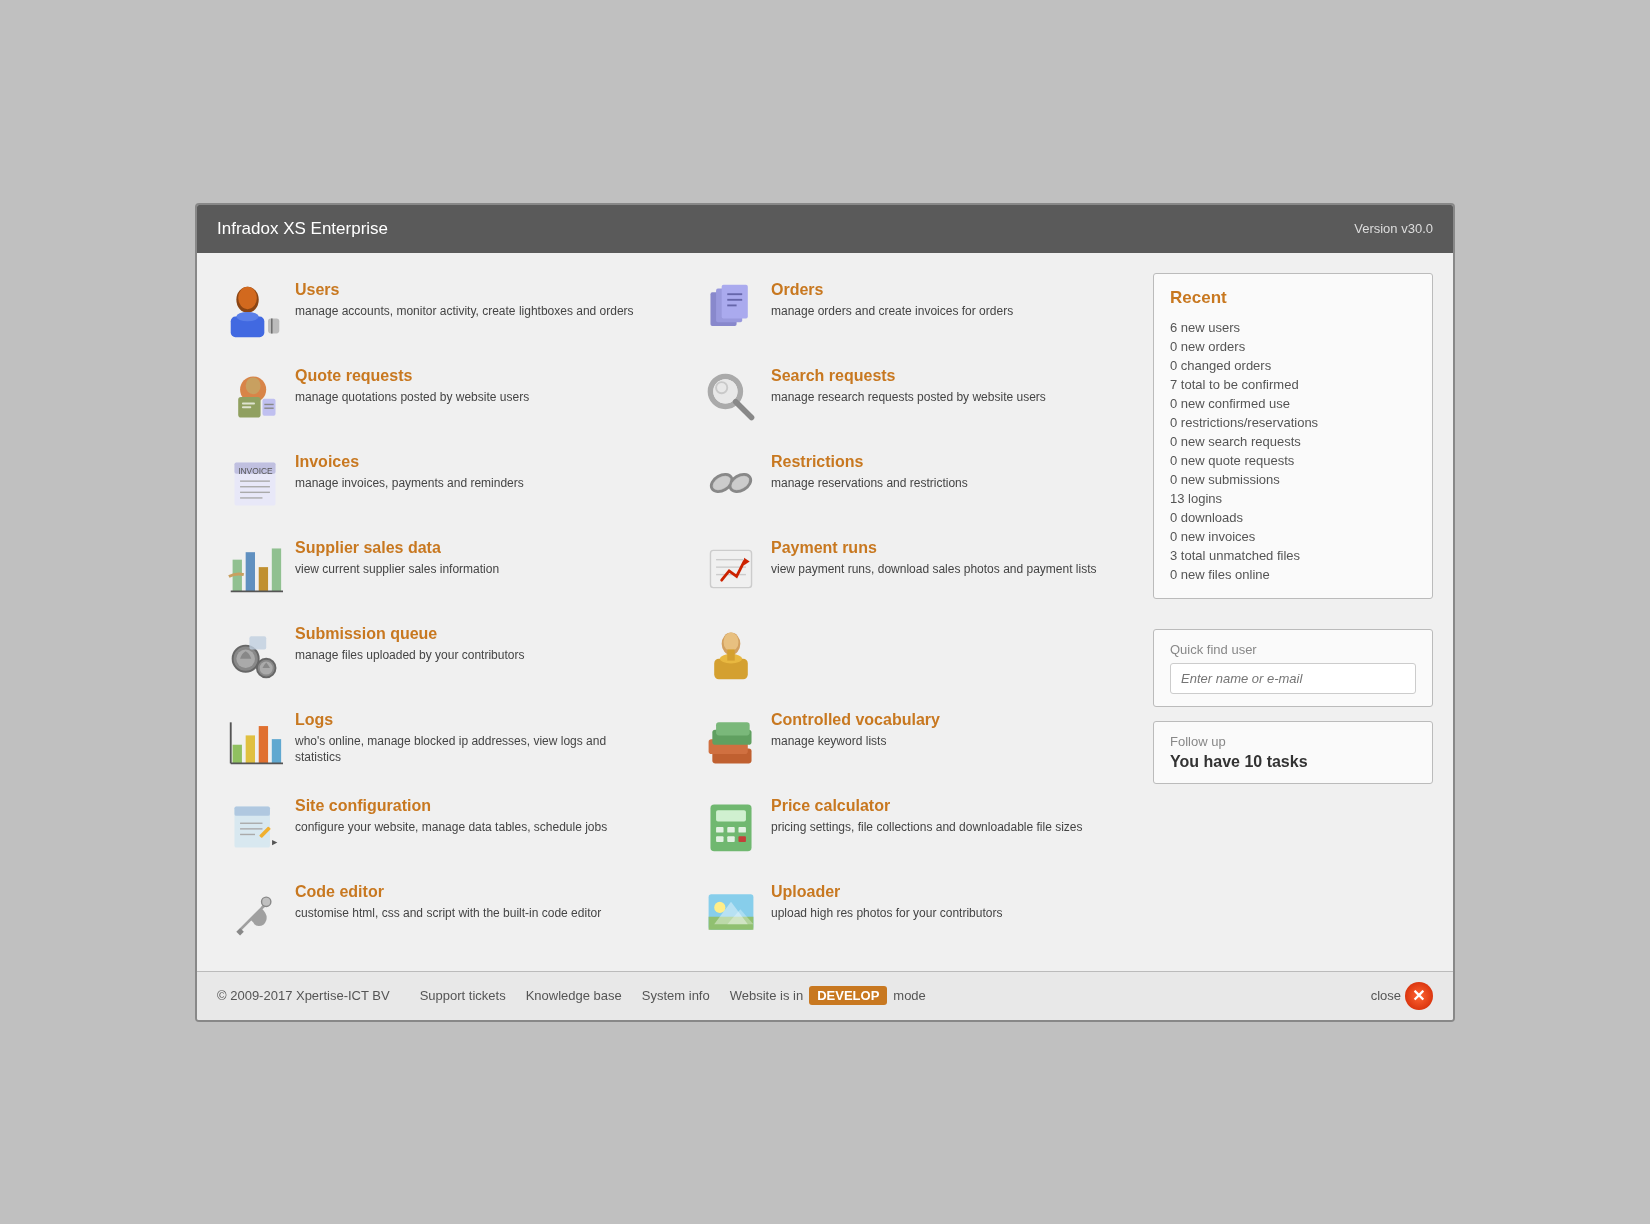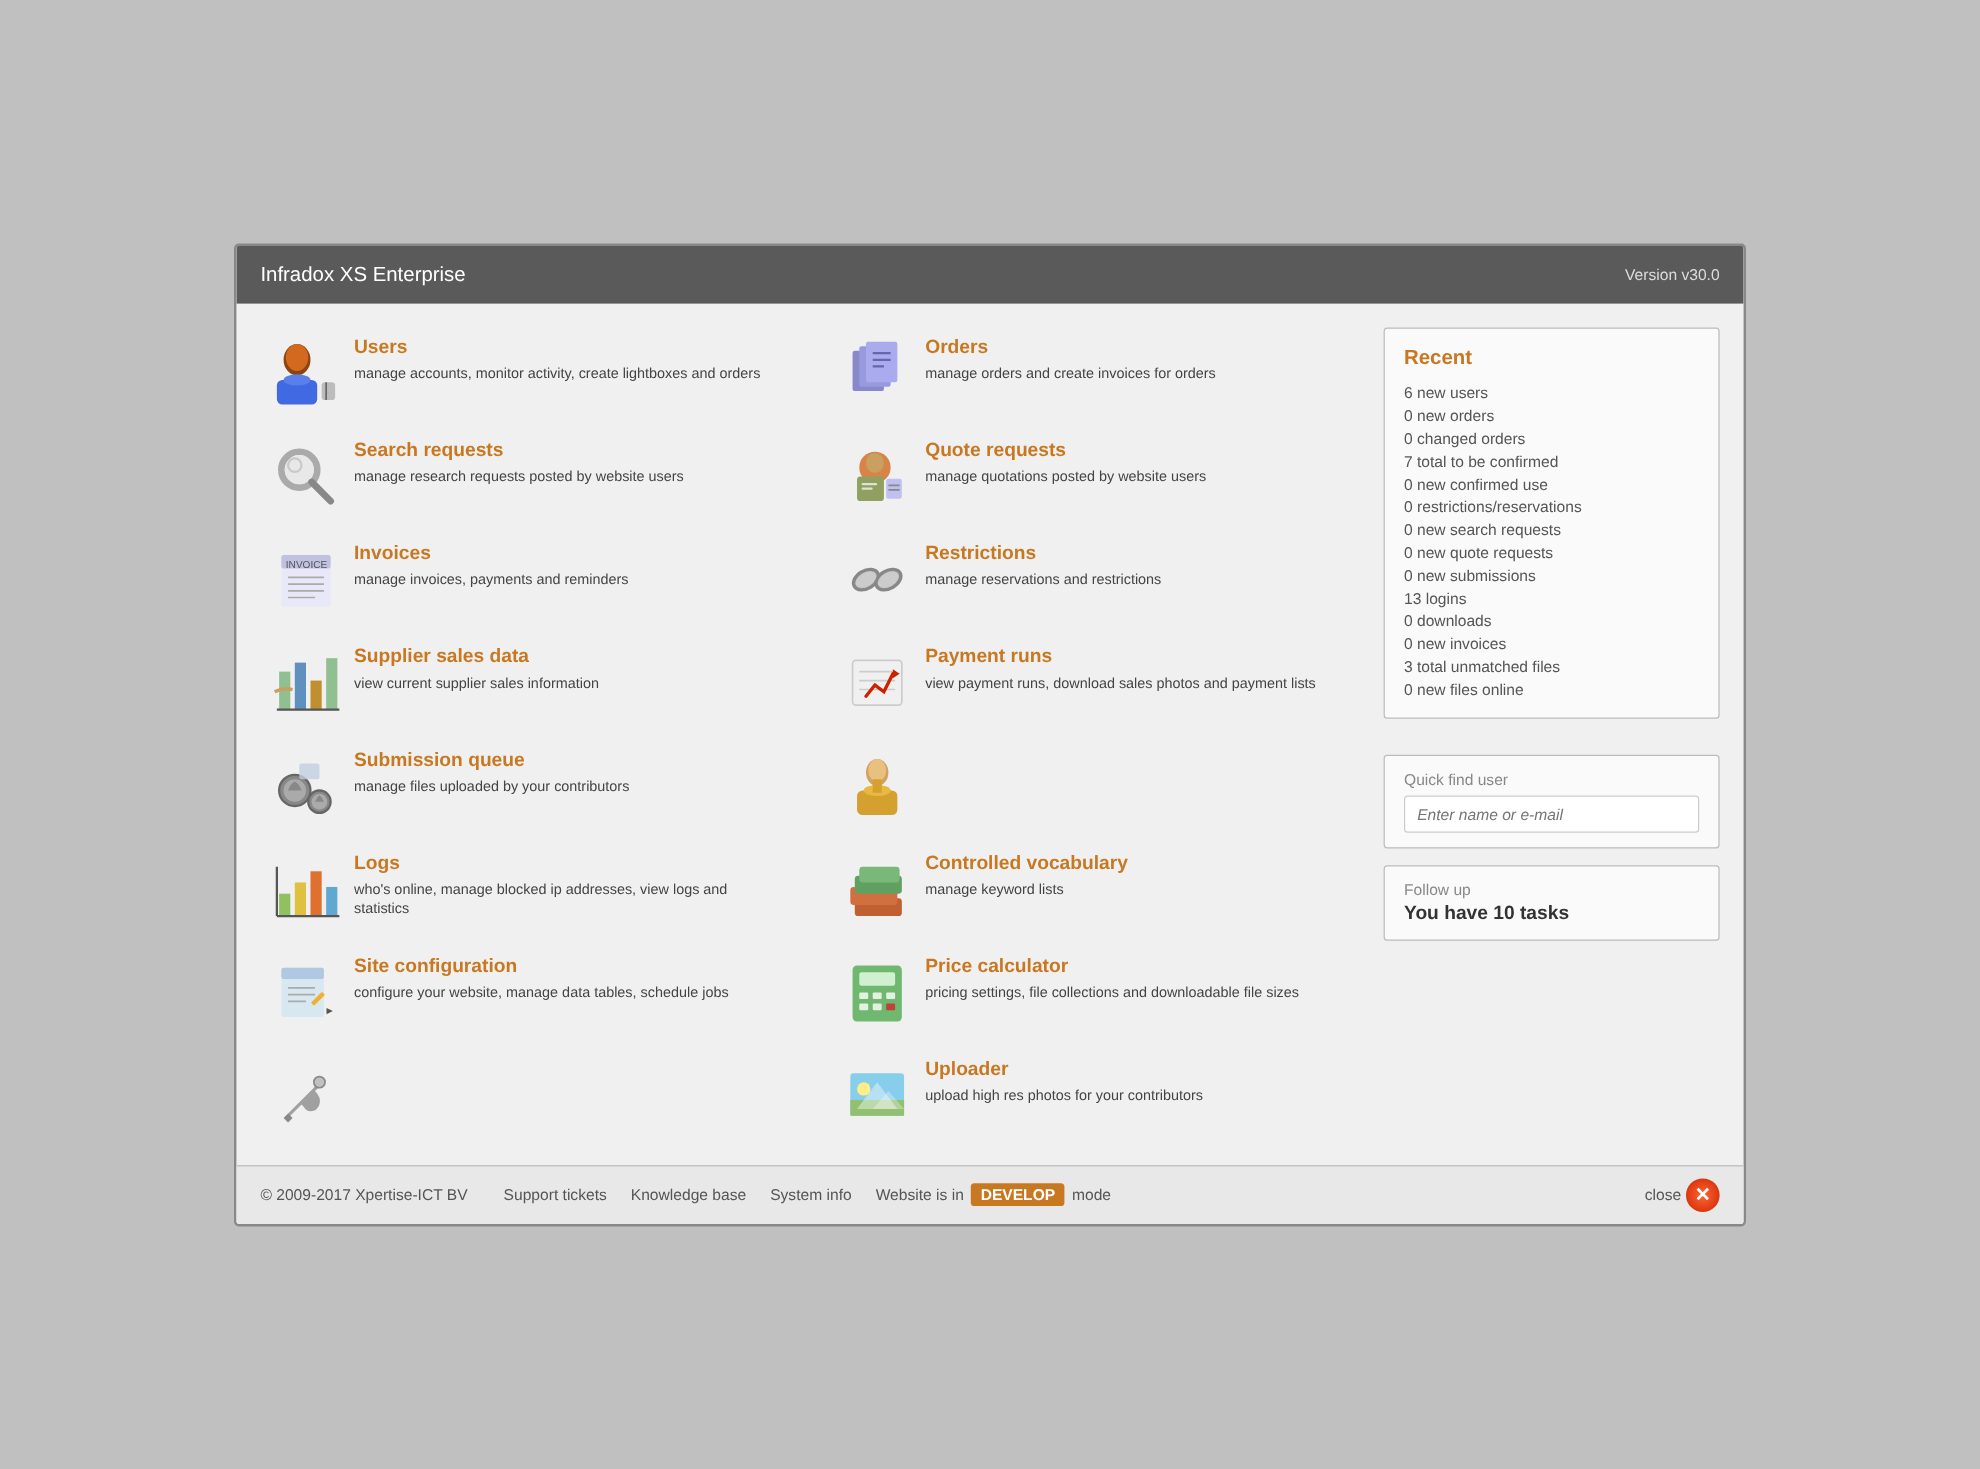--- a/index.html
+++ b/index.html
@@ -240,54 +240,54 @@
         </div>
         <div class="menu-text">
           <div class="menu-title">Orders</div>
           <div class="menu-desc">manage orders and create invoices for orders</div>
         </div>
       </div>
 
       <div class="menu-item">
         <div class="menu-icon">
           <svg class="svg-icon" viewBox="0 0 60 60" xmlns="http://www.w3.org/2000/svg">
-            <circle cx="24" cy="24" r="16" fill="none" stroke="#aaa" stroke-width="6"></circle>
-            <circle cx="24" cy="24" r="13" fill="#e8e8e8"></circle>
-            <line x1="35" y1="35" x2="52" y2="52" stroke="#888" stroke-width="6" stroke-linecap="round"></line>
-            <circle cx="20" cy="20" r="6" fill="none" stroke="#aaa" stroke-width="2" opacity="0.5"></circle>
-          </svg>
-        </div>
-        <div class="menu-text">
-          <div class="menu-title">Search requests</div>
-          <div class="menu-desc">manage research requests posted by website users</div>
-        </div>
-      </div>
-
-      <div class="menu-item">
-        <div class="menu-icon">
-          <svg class="svg-icon" viewBox="0 0 60 60" xmlns="http://www.w3.org/2000/svg">
             <circle cx="28" cy="22" r="14" fill="#D2691E" opacity="0.8"></circle>
             <ellipse cx="28" cy="18" rx="8" ry="9" fill="#c8a060"></ellipse>
             <rect x="12" y="30" width="24" height="22" rx="3" fill="#90a060"></rect>
             <rect x="16" y="36" width="14" height="2" rx="1" fill="#fff" opacity="0.7"></rect>
             <rect x="16" y="40" width="10" height="2" rx="1" fill="#fff" opacity="0.7"></rect>
             <rect x="38" y="32" width="14" height="18" rx="2" fill="#c0c0f0"></rect>
             <line x1="40" y1="38" x2="50" y2="38" stroke="#888" stroke-width="1.5"></line>
             <line x1="40" y1="42" x2="50" y2="42" stroke="#888" stroke-width="1.5"></line>
           </svg>
         </div>
         <div class="menu-text">
           <div class="menu-title">Quote requests</div>
           <div class="menu-desc">manage quotations posted by website users</div>
         </div>
       </div>
 
       <div class="menu-item">
         <div class="menu-icon">
           <svg class="svg-icon" viewBox="0 0 60 60" xmlns="http://www.w3.org/2000/svg">
+            <circle cx="24" cy="24" r="16" fill="none" stroke="#aaa" stroke-width="6"></circle>
+            <circle cx="24" cy="24" r="13" fill="#e8e8e8"></circle>
+            <line x1="35" y1="35" x2="52" y2="52" stroke="#888" stroke-width="6" stroke-linecap="round"></line>
+            <circle cx="20" cy="20" r="6" fill="none" stroke="#aaa" stroke-width="2" opacity="0.5"></circle>
+          </svg>
+        </div>
+        <div class="menu-text">
+          <div class="menu-title">Search requests</div>
+          <div class="menu-desc">manage research requests posted by website users</div>
+        </div>
+      </div>
+
+      <div class="menu-item">
+        <div class="menu-icon">
+          <svg class="svg-icon" viewBox="0 0 60 60" xmlns="http://www.w3.org/2000/svg">
             <rect x="8" y="8" width="44" height="46" rx="2" fill="#e8e8f8"></rect>
             <rect x="8" y="8" width="44" height="12" rx="2" fill="#c0c0e0"></rect>
             <text x="12" y="20" font-size="9" fill="#555" font-family="Arial">INVOICE</text>
             <line x1="14" y1="28" x2="46" y2="28" stroke="#aaa" stroke-width="1.5"></line>
             <line x1="14" y1="34" x2="46" y2="34" stroke="#aaa" stroke-width="1.5"></line>
             <line x1="14" y1="40" x2="46" y2="40" stroke="#aaa" stroke-width="1.5"></line>
             <line x1="14" y1="46" x2="38" y2="46" stroke="#aaa" stroke-width="1.5"></line>
           </svg>
         </div>
         <div class="menu-text">
@@ -449,20 +449,24 @@
       </div>
 
       <div class="menu-item">
         <div class="menu-icon">
           <svg class="svg-icon" viewBox="0 0 60 60" xmlns="http://www.w3.org/2000/svg">
 
             <path d="M14 46 L36 24 Q42 16 46 18 Q44 22 40 24 L38 26 Q44 32 42 38 Q40 44 34 44 Q30 44 28 40 L26 38 L14 50 Z" fill="#a0a0a0"></path>
             <circle cx="42" cy="18" r="5" fill="#c0c0c0" stroke="#888" stroke-width="1.5"></circle>
             <path d="M14 46 L10 50 L14 54 L18 50 Z" fill="#888"></path>
           </svg>
+        </div>
+        <div class="menu-text">
+          <div class="menu-title">Code editor</div>
+          <div class="menu-desc">customise html, css and script with the built-in code editor</div>
         </div>
       </div>
 
       <div class="menu-item">
         <div class="menu-icon">
           <svg class="svg-icon" viewBox="0 0 60 60" xmlns="http://www.w3.org/2000/svg">
             <rect x="6" y="10" width="48" height="38" rx="3" fill="#87ceeb"></rect>
             <rect x="6" y="34" width="48" height="14" rx="0" fill="#90c070"></rect>
             <circle cx="18" cy="24" r="6" fill="#ffee88"></circle>
             <polygon points="30,18 48,42 12,42" fill="#fff" opacity="0.4"></polygon>

